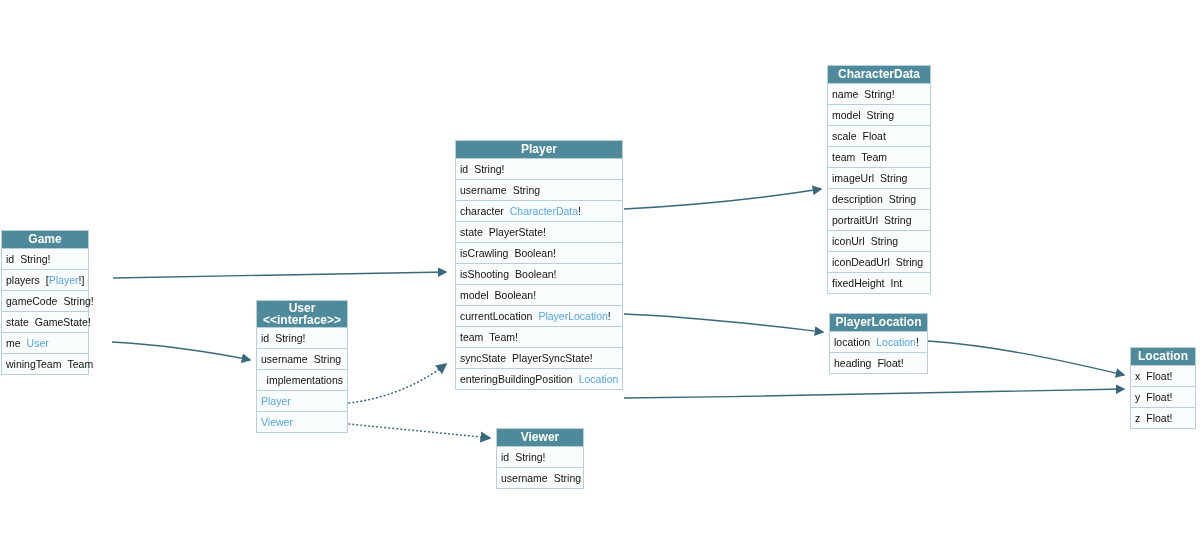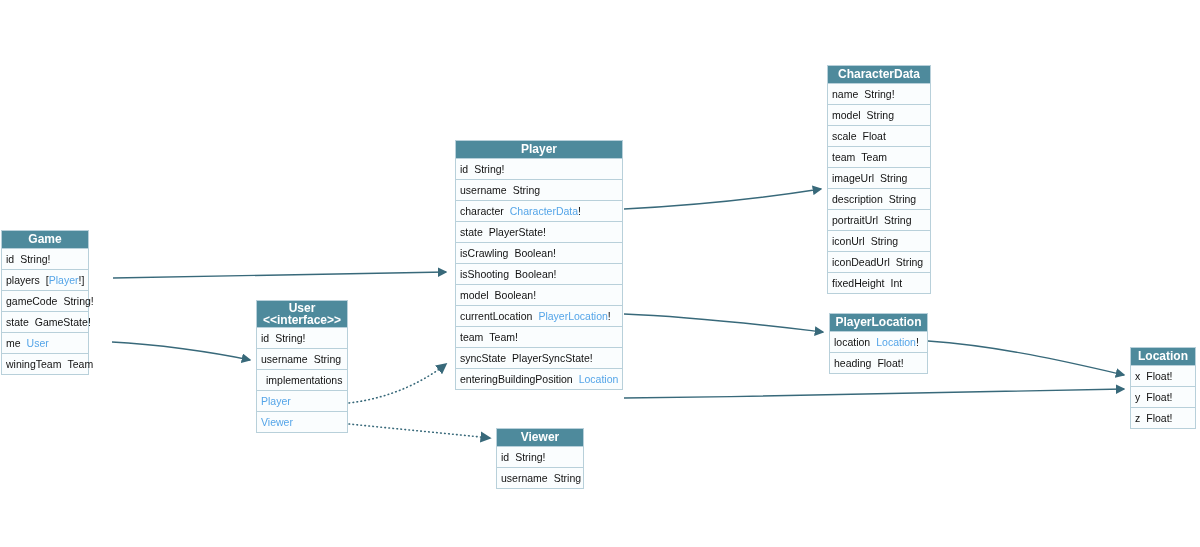--- a/index.html
+++ b/index.html
@@ -22,21 +22,21 @@
     padding:1px 4px;box-sizing:border-box;cursor:pointer;
   }
   .table-header .subtitle{font-size:12px;font-weight:bold;line-height:11px;}
   .row{
     height:21px;box-sizing:border-box;display:flex;align-items:center;
     gap:6px;padding:0 4px;
     border-top:1px solid var(--border,#b8d0da);
     background:var(--row-bg,#fafdfe);white-space:nowrap;
     font-size:10.5px;color:var(--field-name,#111);
   }
-  .row.section{padding-left:9px;justify-content:flex-start;}
+  .row.section{padding-left:9px;justify-content:flex-end;}
   .fname{color:var(--field-name,#111);}
   .ftype{color:var(--type-plain,#111);}
   .link{color:var(--type-link,#55a5e8);cursor:pointer;}
 </style>
 </head>
 <body>
 
 <div class="stage" id="stage">
   <svg id="edges" viewBox="0 0 1200 547" xmlns="http://www.w3.org/2000/svg">
     <defs>

